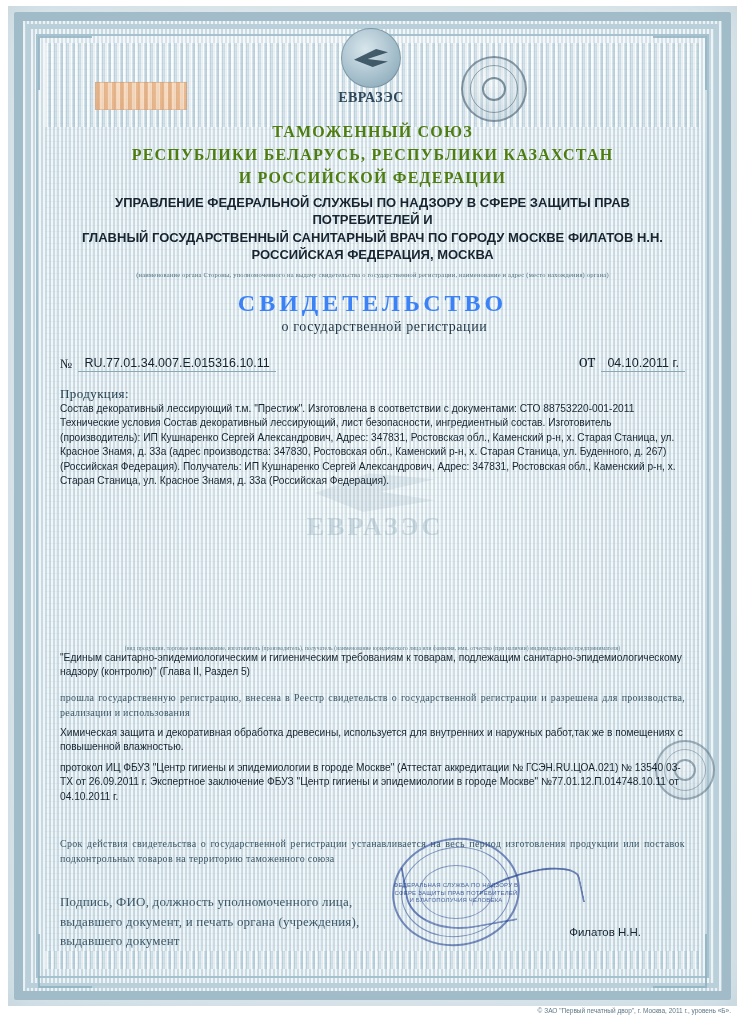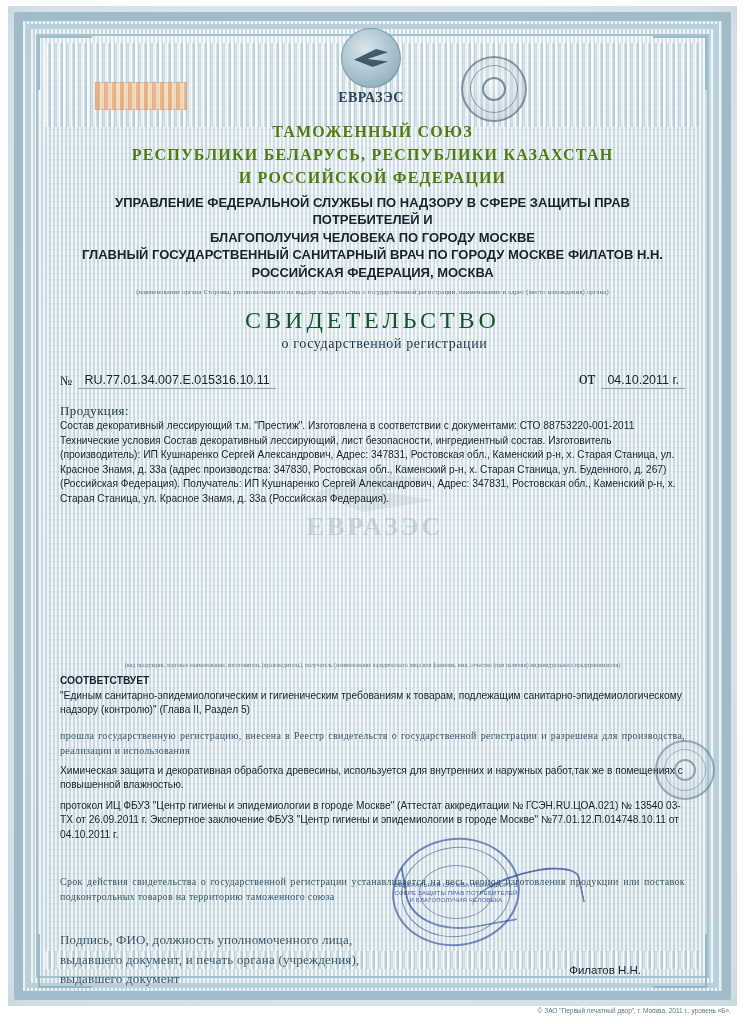--- a/index.html
+++ b/index.html
@@ -199,24 +199,24 @@
   }
   .caption-tiny {
     text-align: center;
     font-size: 6.5px;
     color: #51707f;
     margin-top: 7px;
     letter-spacing: .2px;
   }
   .cert-word {
     text-align: center;
-    font-weight: normal;
+    font-weight: bold;
     font-size: 24px;
     letter-spacing: 4px;
-    color: #14532d;
+    color: #3b82f6;
     margin-top: 12px;
   }
   .cert-sub {
     text-align: center;
     font-size: 14px;
     color: #1c3243;
     margin-top: 2px;
     letter-spacing: .6px;
     padding-left: 24px;
   }
@@ -410,21 +410,20 @@
   <div class="content">
 
     <div class="title-main">
       <div>ТАМОЖЕННЫЙ СОЮЗ</div>
       <div>РЕСПУБЛИКИ БЕЛАРУСЬ, РЕСПУБЛИКИ КАЗАХСТАН</div>
       <div>И РОССИЙСКОЙ ФЕДЕРАЦИИ</div>
     </div>
 
     <div class="title-sub">
       <div>УПРАВЛЕНИЕ ФЕДЕРАЛЬНОЙ СЛУЖБЫ ПО НАДЗОРУ В СФЕРЕ ЗАЩИТЫ ПРАВ ПОТРЕБИТЕЛЕЙ И</div>
-      <div>БЛАГОПОЛУЧИЯ ЧЕЛОВЕКА ПО ГОРОДУ МОСКВЕ</div>
       <div>ГЛАВНЫЙ ГОСУДАРСТВЕННЫЙ САНИТАРНЫЙ ВРАЧ ПО ГОРОДУ МОСКВЕ ФИЛАТОВ Н.Н.</div>
       <div>РОССИЙСКАЯ ФЕДЕРАЦИЯ, МОСКВА</div>
     </div>
 
     <div class="caption-tiny">(наименование органа Стороны, уполномоченного на выдачу свидетельства о государственной регистрации, наименование и адрес (место нахождения) органа)</div>
 
     <div class="cert-word">СВИДЕТЕЛЬСТВО</div>
     <div class="cert-sub">о государственной регистрации</div>
 
     <div class="numrow">
@@ -435,21 +434,20 @@
       <span class="val">04.10.2011 г.</span>
     </div>
 
     <div class="sect-label">Продукция:</div>
     <div class="body-text">Состав декоративный лессирующий т.м. "Престиж". Изготовлена в соответствии с документами: СТО 88753220-001-2011 Технические условия Состав декоративный лессирующий, лист безопасности, ингредиентный состав. Изготовитель (производитель): ИП Кушнаренко Сергей Александрович, Адрес: 347831, Ростовская обл., Каменский р-н, х. Старая Станица, ул. Красное Знамя, д. 33а (адрес производства: 347830, Ростовская обл., Каменский р-н, х. Старая Станица, ул. Буденного, д. 267) (Российская Федерация). Получатель: ИП Кушнаренко Сергей Александрович, Адрес: 347831, Ростовская обл., Каменский р-н, х. Старая Станица, ул. Красное Знамя, д. 33а (Российская Федерация).</div>
 
     <div style="height:150px"></div>
 
     <div class="rule-tiny">(вид продукции, торговое наименование, изготовитель (производитель), получатель (наименование юридического лица или фамилия, имя, отчество (при наличии) индивидуального предпринимателя)</div>
 
-    <div class="body-text mt6" style="font-weight:bold">СООТВЕТСТВУЕТ</div>
     <div class="body-text">"Единым санитарно-эпидемиологическим и гигиеническим требованиям к товарам, подлежащим санитарно-эпидемиологическому надзору (контролю)" (Глава II, Раздел 5)</div>
 
     <div class="grey-para">прошла государственную регистрацию, внесена в Реестр свидетельств о государственной регистрации и разрешена для производства, реализации и использования</div>
 
     <div class="body-text mt6">Химическая защита и декоративная обработка древесины, используется для внутренних и наружных работ,так же в помещениях с повышенной влажностью.</div>
 
 
     <div class="body-text mt6">протокол ИЦ ФБУЗ "Центр гигиены и эпидемиологии в городе Москве" (Аттестат аккредитации № ГСЭН.RU.ЦОА.021) № 13540 03-ТХ от 26.09.2011 г. Экспертное заключение ФБУЗ "Центр гигиены и эпидемиологии в городе Москве" №77.01.12.П.014748.10.11 от 04.10.2011 г.</div>
 
     <div class="grey-para mt18">Срок действия свидетельства о государственной регистрации устанавливается на весь период изготовления продукции или поставок подконтрольных товаров на территорию таможенного союза</div>

